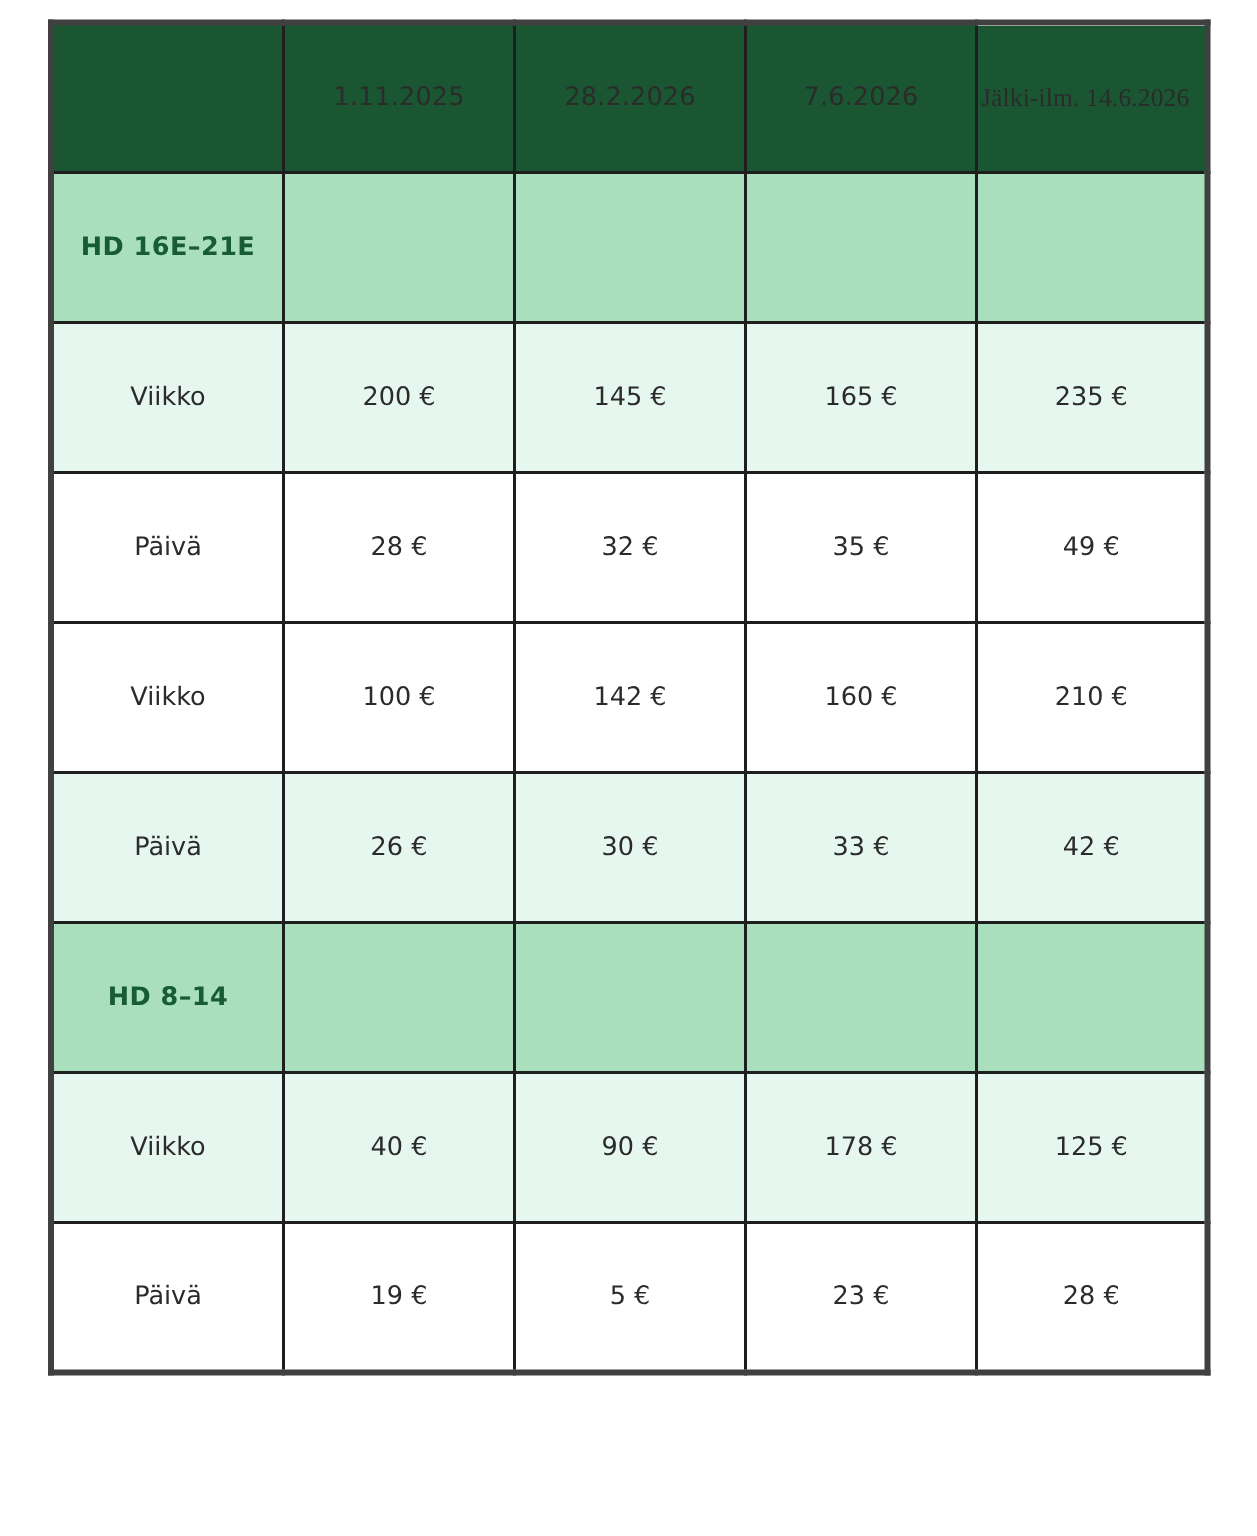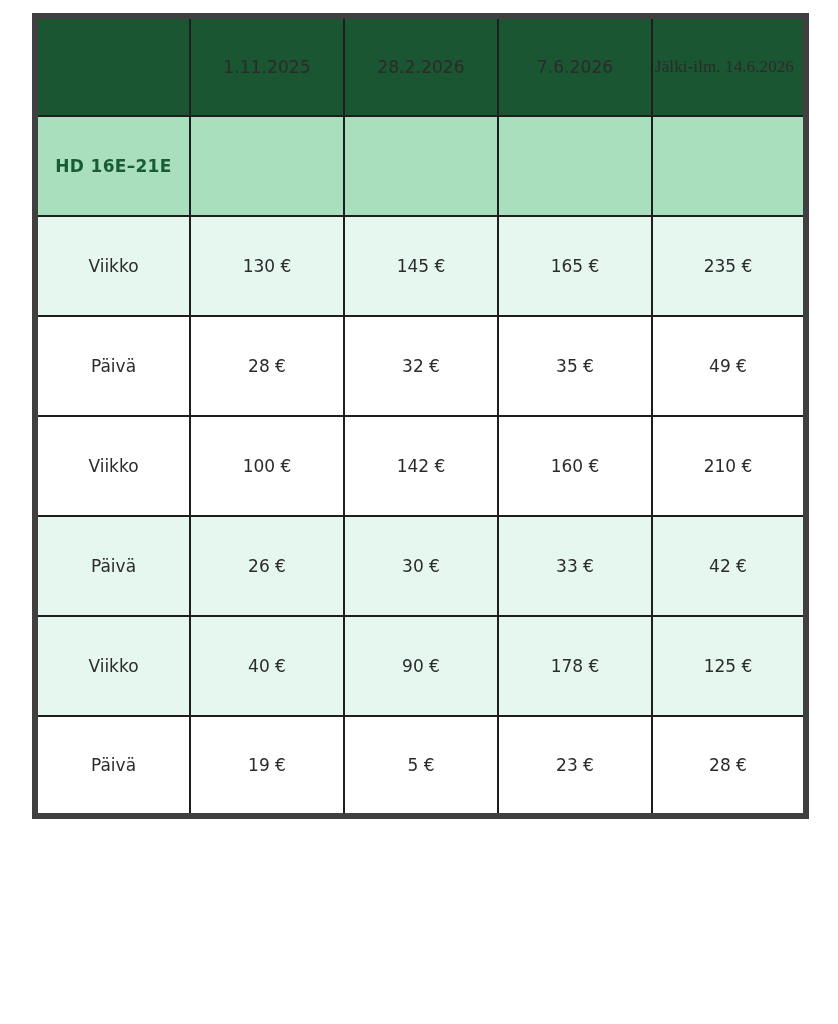--- a/index.html
+++ b/index.html
@@ -20,21 +20,21 @@
     left: 32px;
     top: 13px;
     width: 773px;
     overflow: visible;
   }
 
   table.price-table {
     border-collapse: collapse;
     table-layout: fixed;
     width: 773px;
-    border: 6px solid #404040;
+    border: 4px solid #404040;
   }
 
   table.price-table col.c-label { width: 155px; }
   table.price-table col.c-val   { width: 154px; }
 
   table.price-table th,
   table.price-table td {
     border: 2px solid #1e1e1e;
     padding: 0 10px;
     vertical-align: middle;
@@ -121,21 +121,21 @@
 
       <tr class="section-row">
         <td class="row-label">HD 16E–21E</td>
         <td></td>
         <td></td>
         <td></td>
         <td></td>
       </tr>
       <tr class="stripe-mint">
         <td class="row-label">Viikko</td>
-        <td>130 €</td>
+        <td>200 €</td>
         <td>145 €</td>
         <td>165 €</td>
         <td>235 €</td>
       </tr>
       <tr class="stripe-white">
         <td class="row-label">Päivä</td>
         <td>28 €</td>
         <td>32 €</td>
         <td>35 €</td>
         <td>49 €</td>
@@ -149,20 +149,27 @@
         <td>210 €</td>
       </tr>
       <tr class="stripe-mint">
         <td class="row-label">Päivä</td>
         <td>26 €</td>
         <td>30 €</td>
         <td>33 €</td>
         <td>42 €</td>
       </tr>
 
+      <tr class="section-row">
+        <td class="row-label">HD 8–14</td>
+        <td></td>
+        <td></td>
+        <td></td>
+        <td></td>
+      </tr>
       <tr class="stripe-mint">
         <td class="row-label">Viikko</td>
         <td>40 €</td>
         <td>90 €</td>
         <td>178 €</td>
         <td>125 €</td>
       </tr>
       <tr class="stripe-white">
         <td class="row-label">Päivä</td>
         <td>19 €</td>

